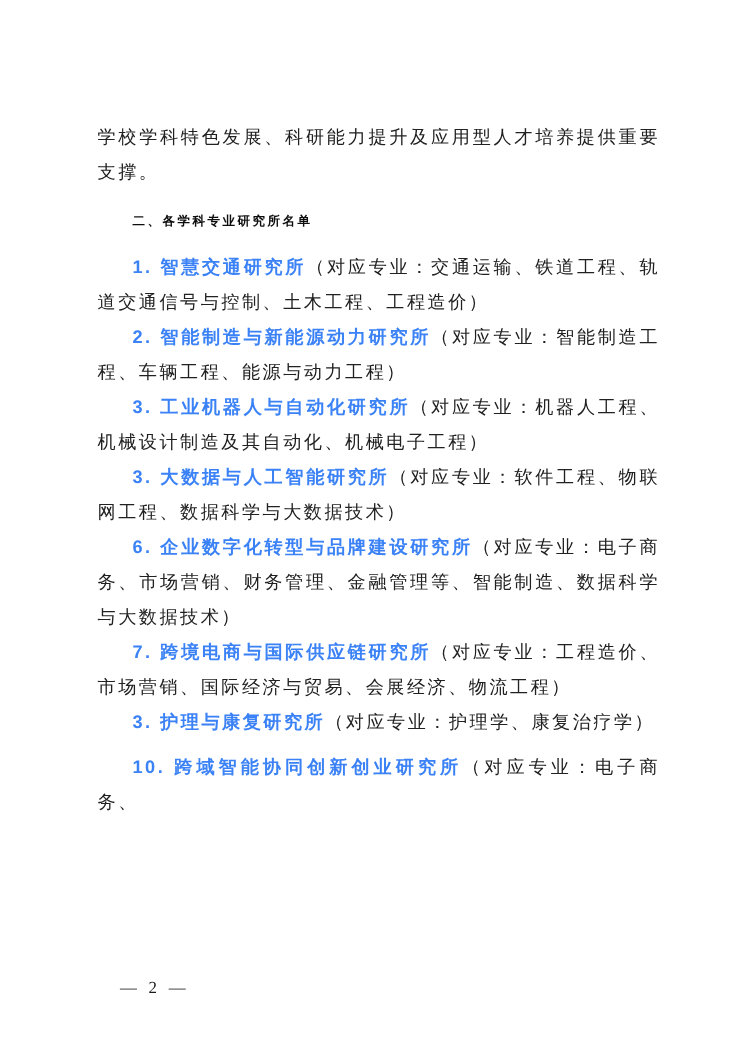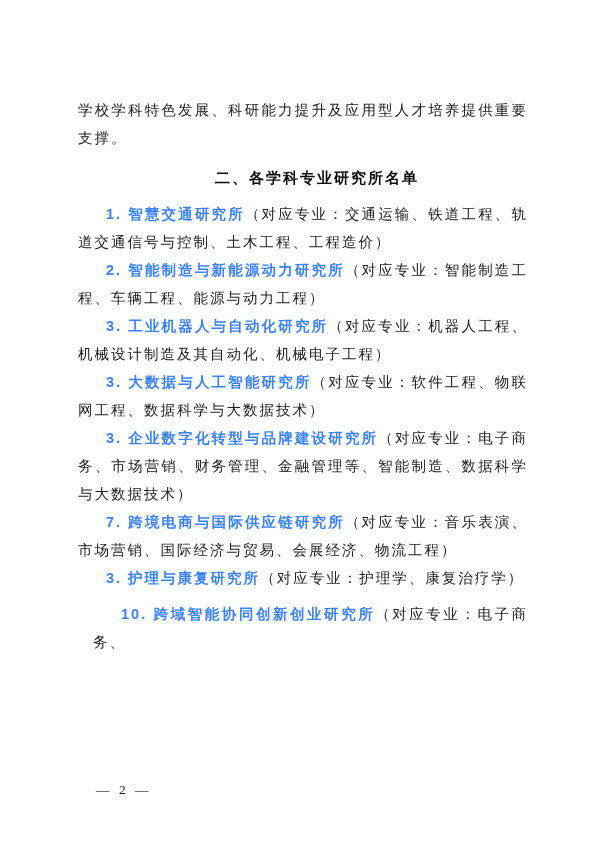--- a/index.html
+++ b/index.html
@@ -25,35 +25,34 @@
     line-height: 28px;
     text-align: justify;
     text-justify: inter-character;
   }
   p.intro {
     margin: 0;
   }
   h2.heading {
     margin: 12px 0 8px 0;
     text-indent: 28px;
-    font-size: 15px;
+    font-size: 10px;
     font-weight: bold;
     color: #0d0d0d;
     font-family: "Liberation Sans", "DejaVu Sans", sans-serif;
     letter-spacing: 2px;
     line-height: 28px;
-    text-align: center;
+    text-align: left;
   }
   p.item {
     margin: 0;
     text-indent: 28px;
   }
   p.item.last {
     margin-top: 8px;
-    margin-left: 15px;
   }
   .item .title {
     font-weight: bold;
     color: #3b82f6;
     font-family: "Liberation Sans", "DejaVu Sans", sans-serif;
   }
   .footer {
     position: absolute;
     left: 96px;
     top: 780px;
@@ -77,23 +76,23 @@
 
     <p class="item"><span class="title">1. 智慧交通研究所</span><span class="majors">（对应专业：交通运输、铁道工程、轨道交通信号与控制、土木工程、工程造价）</span></p>
 
     <p class="item"><span class="title">2. 智能制造与新能源动力研究所</span><span class="majors">（对应专业：智能制造工程、车辆工程、能源与动力工程）</span></p>
 
     <p class="item"><span class="title">3. 工业机器人与自动化研究所</span><span class="majors">（对应专业：机器人工程、机械设计制造及其自动化、机械电子工程）</span></p>
 
 
     <p class="item"><span class="title">3. 大数据与人工智能研究所</span><span class="majors">（对应专业：软件工程、物联网工程、数据科学与大数据技术）</span></p>
 
-    <p class="item"><span class="title">3. 企业数字化转型与品牌建设研究所</span><span class="majors">（对应专业：电子商务、市场营销、财务管理、金融管理等、智能制造、数据科学与大数据技术）</span></p>
+    <p class="item"><span class="title">6. 企业数字化转型与品牌建设研究所</span><span class="majors">（对应专业：电子商务、市场营销、财务管理、金融管理等、智能制造、数据科学与大数据技术）</span></p>
 
-    <p class="item"><span class="title">7. 跨境电商与国际供应链研究所</span><span class="majors">（对应专业：音乐表演、市场营销、国际经济与贸易、会展经济、物流工程）</span></p>
+    <p class="item"><span class="title">7. 跨境电商与国际供应链研究所</span><span class="majors">（对应专业：工程造价、市场营销、国际经济与贸易、会展经济、物流工程）</span></p>
 
     <p class="item"><span class="title">3. 护理与康复研究所</span><span class="majors">（对应专业：护理学、康复治疗学）</span></p>
 
 
     <p class="item last"><span class="title">10. 跨域智能协同创新创业研究所</span><span class="majors">（对应专业：电子商务、</span></p>
 
   </div>
 
   <div class="footer">— 2 —</div>
 

